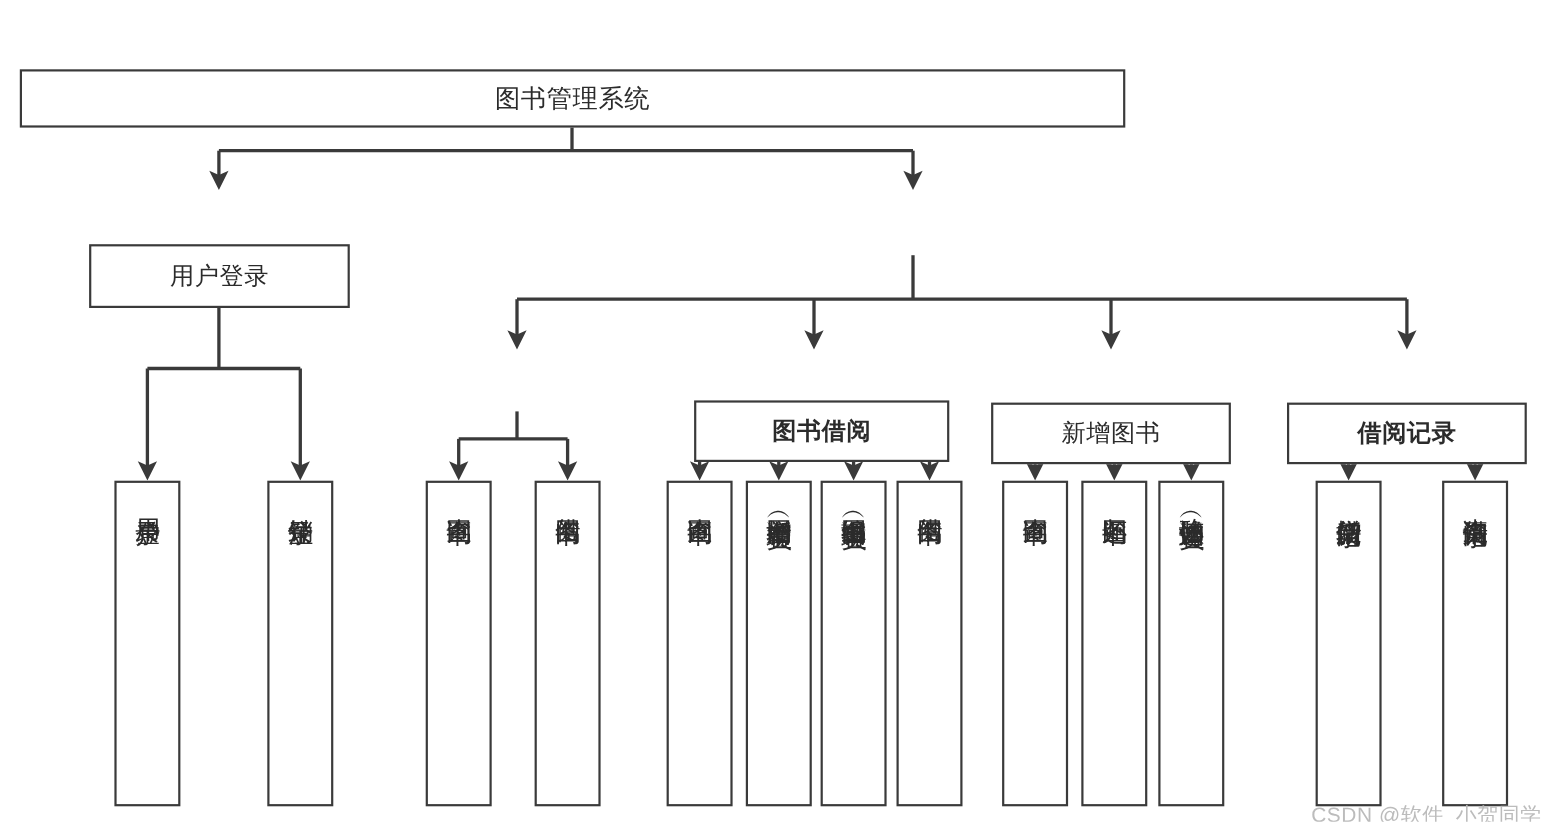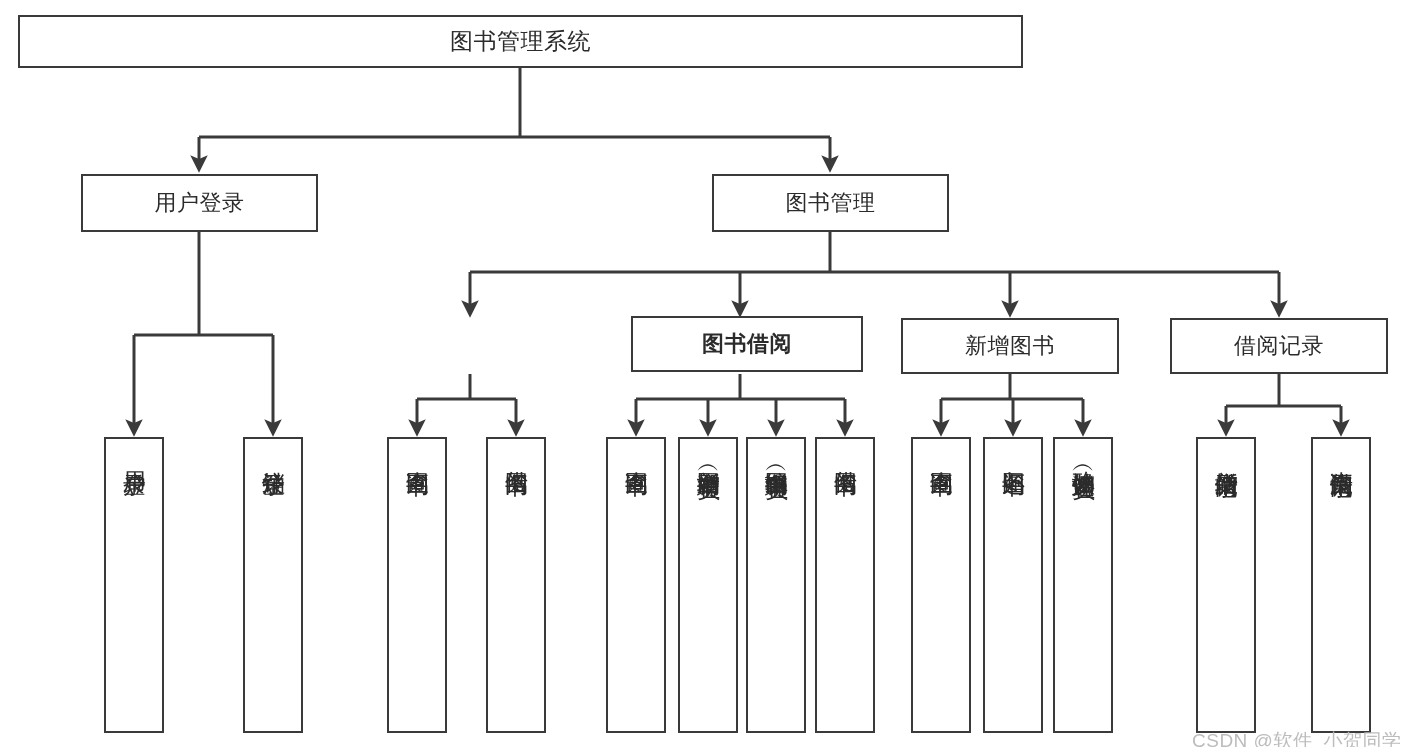--- a/index.html
+++ b/index.html
@@ -35,20 +35,21 @@
     color: #2b2b2b;
     display: flex;
     align-items: center;
     justify-content: center;
     overflow: hidden;
   }
   .node.h {
     font-size: 22px;
     line-height: 1.1;
     letter-spacing: 0.5px;
+    margin-top: 48px;
   }
   .node.v {
     font-size: 23px;
     line-height: 1.12;
     letter-spacing: 1px;
     align-items: flex-start;
     padding-top: 14px;
   }
   .node.v .vtext {
     writing-mode: vertical-rl;
@@ -124,31 +125,28 @@
     </g>
   </svg>
 
   <div class="node h root" style="left:18px; top:15px; width:1005px; height:53px;">
     <span>图书管理系统</span>
   </div>
 
   <div class="node h" style="left:81px; top:174px; width:237px; height:58px;">
     <span>用户登录</span>
   </div>
-  <div class="node h" style="left:712px; top:174px; width:237px; height:58px;">
-    <span>图书管理</span>
-  </div>
 
   <div class="node h" style="left:631px; top:316px; width:232px; height:56px;font-weight:bold;">
     <span>图书借阅</span>
   </div>
   <div class="node h" style="left:901px; top:318px; width:218px; height:56px;">
     <span>新增图书</span>
   </div>
-  <div class="node h" style="left:1170px; top:318px; width:218px; height:56px;">
+  <div class="node h" style="left:1170px; top:318px; width:218px; height:56px;font-weight:bold;">
     <span>借阅记录</span>
   </div>
 
   <div class="node v" style="left:104px; top:437px; width:60px; height:296px;">
     <span class="vtext">用户登录</span>
   </div>
   <div class="node v" style="left:243px; top:437px; width:60px; height:296px;">
     <span class="vtext">注销登录</span>
   </div>
   <div class="node v" style="left:387px; top:437px; width:60px; height:296px;">

